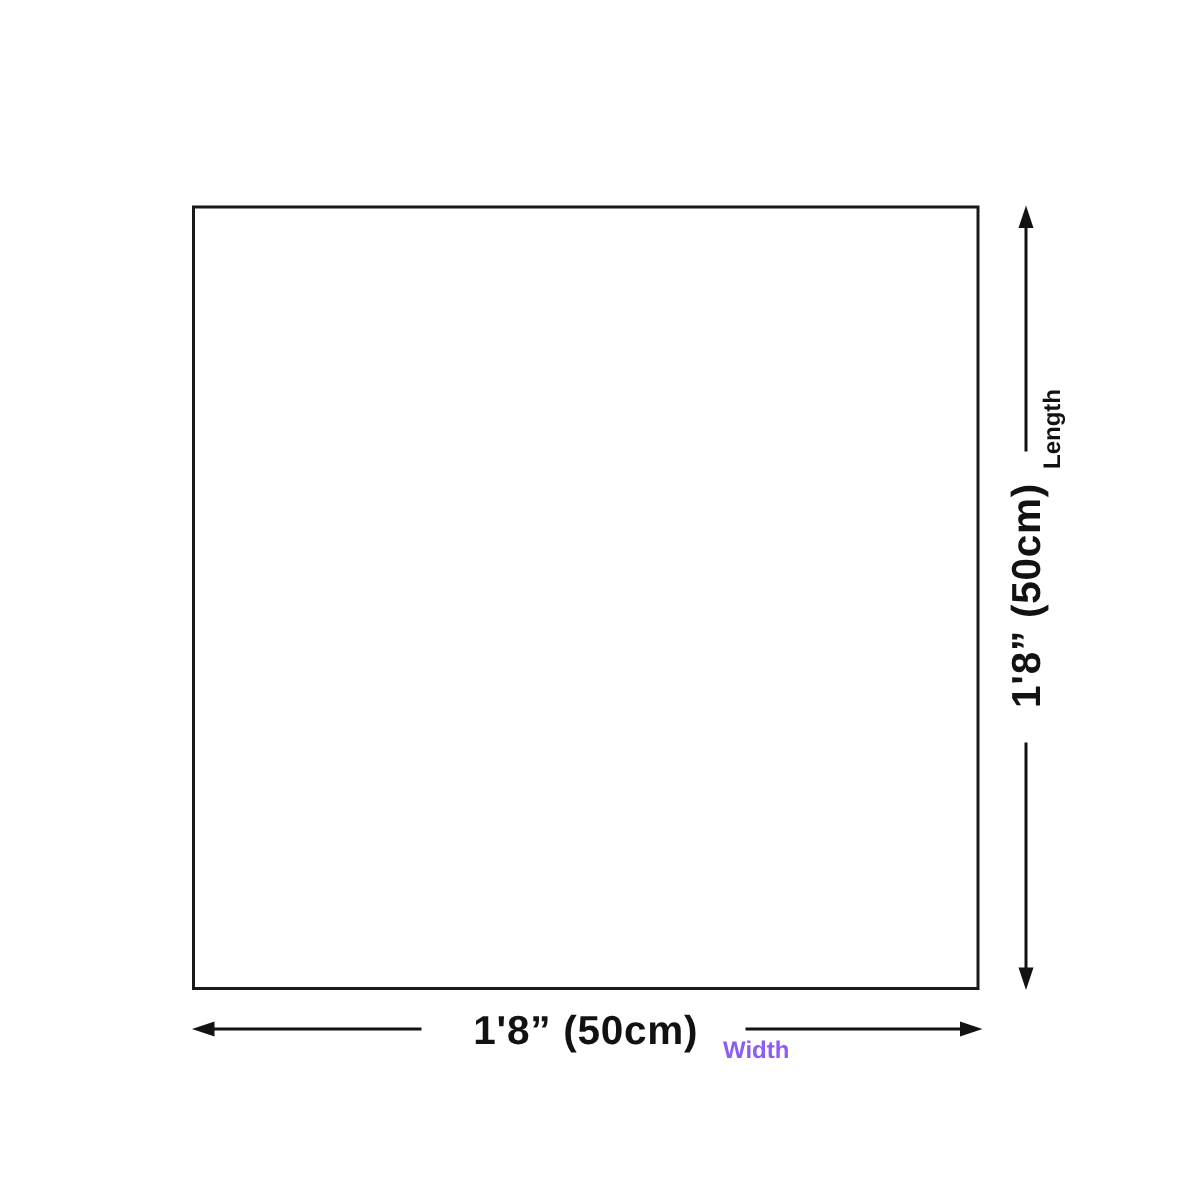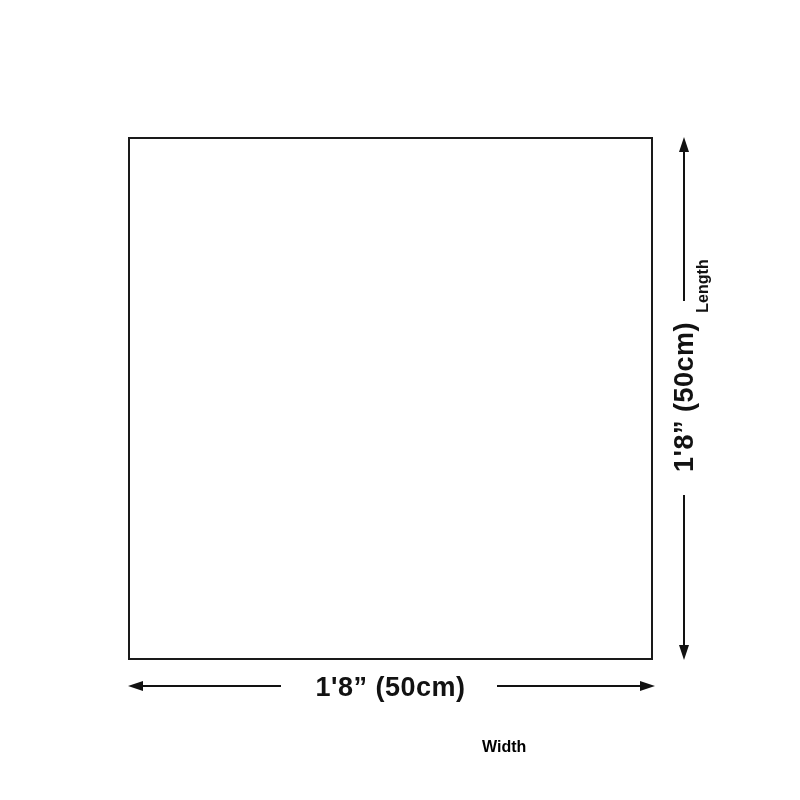--- a/index.html
+++ b/index.html
@@ -76,23 +76,22 @@
     letter-spacing: 0.5px;
     white-space: nowrap;
   }
   .width-label {
     position: absolute;
     left: 482px;
     top: 692px;
     font-size: 16px;
     font-weight: 700;
     line-height: 17px;
-    color: #000000;
+    color: #8b5cf6;
     white-space: nowrap;
-    margin-top: 46px;
   }
 
   
   .v-arrow {
     position: absolute;
     width: 10px;
   }
   .v-arrow .shaft {
     position: absolute;
     left: 4px;

